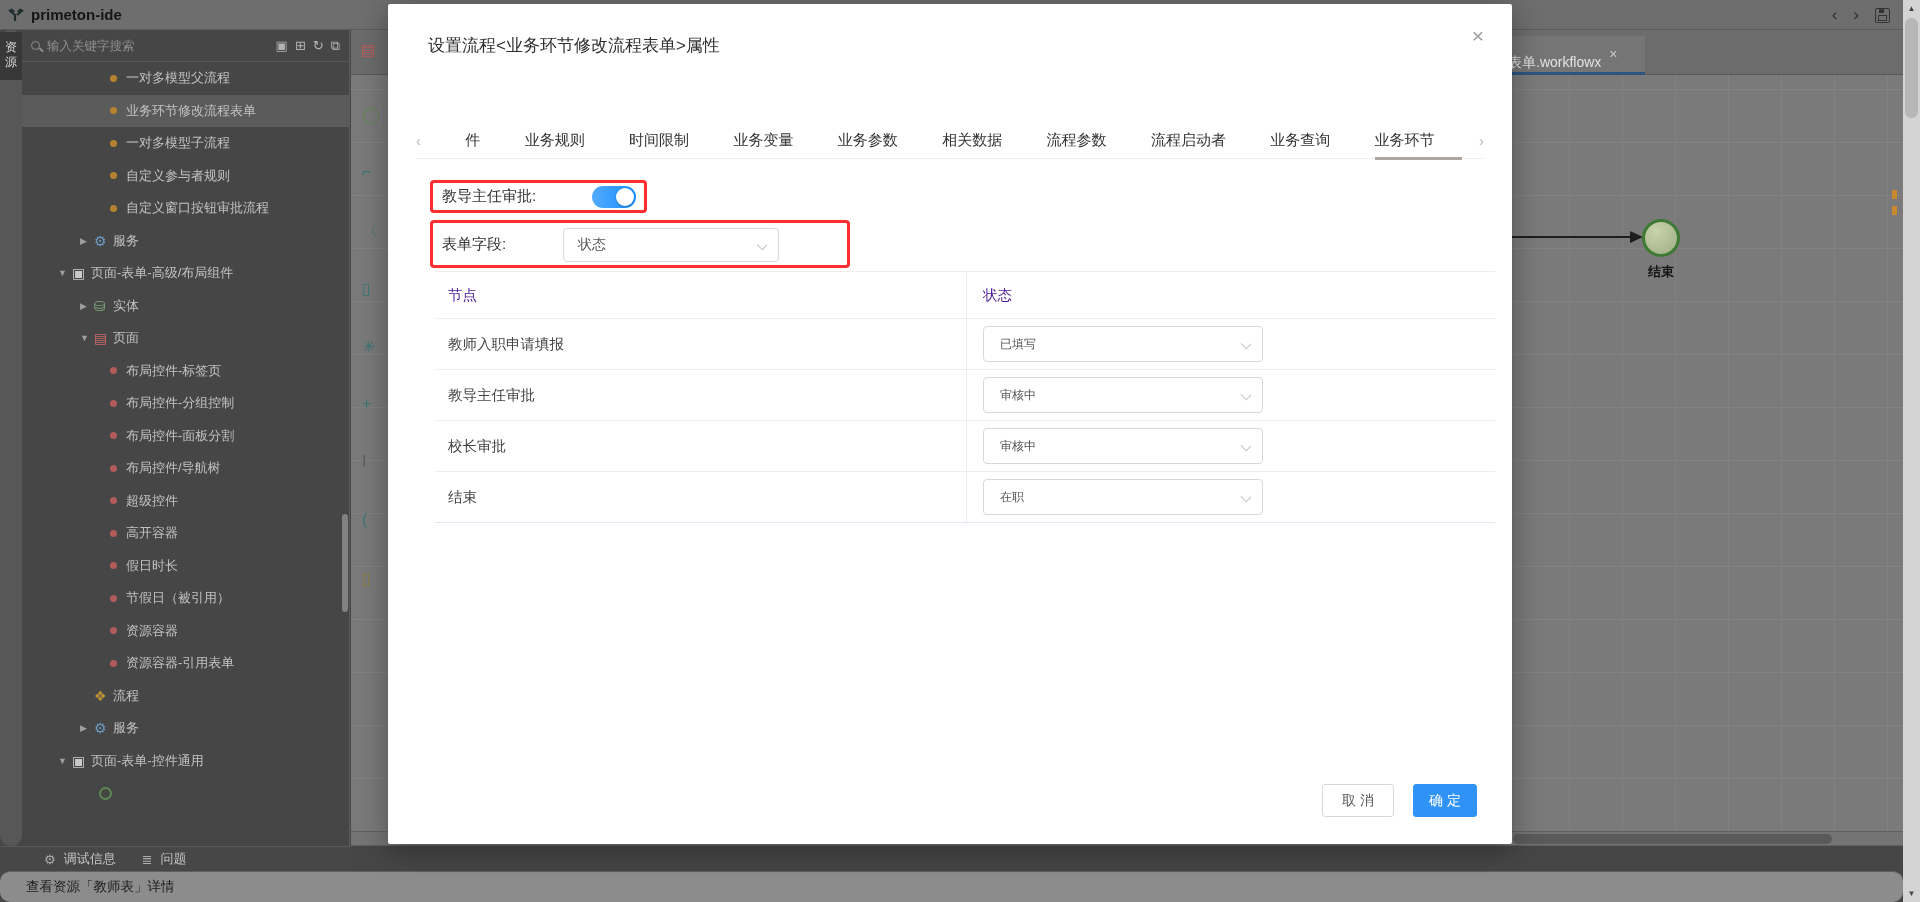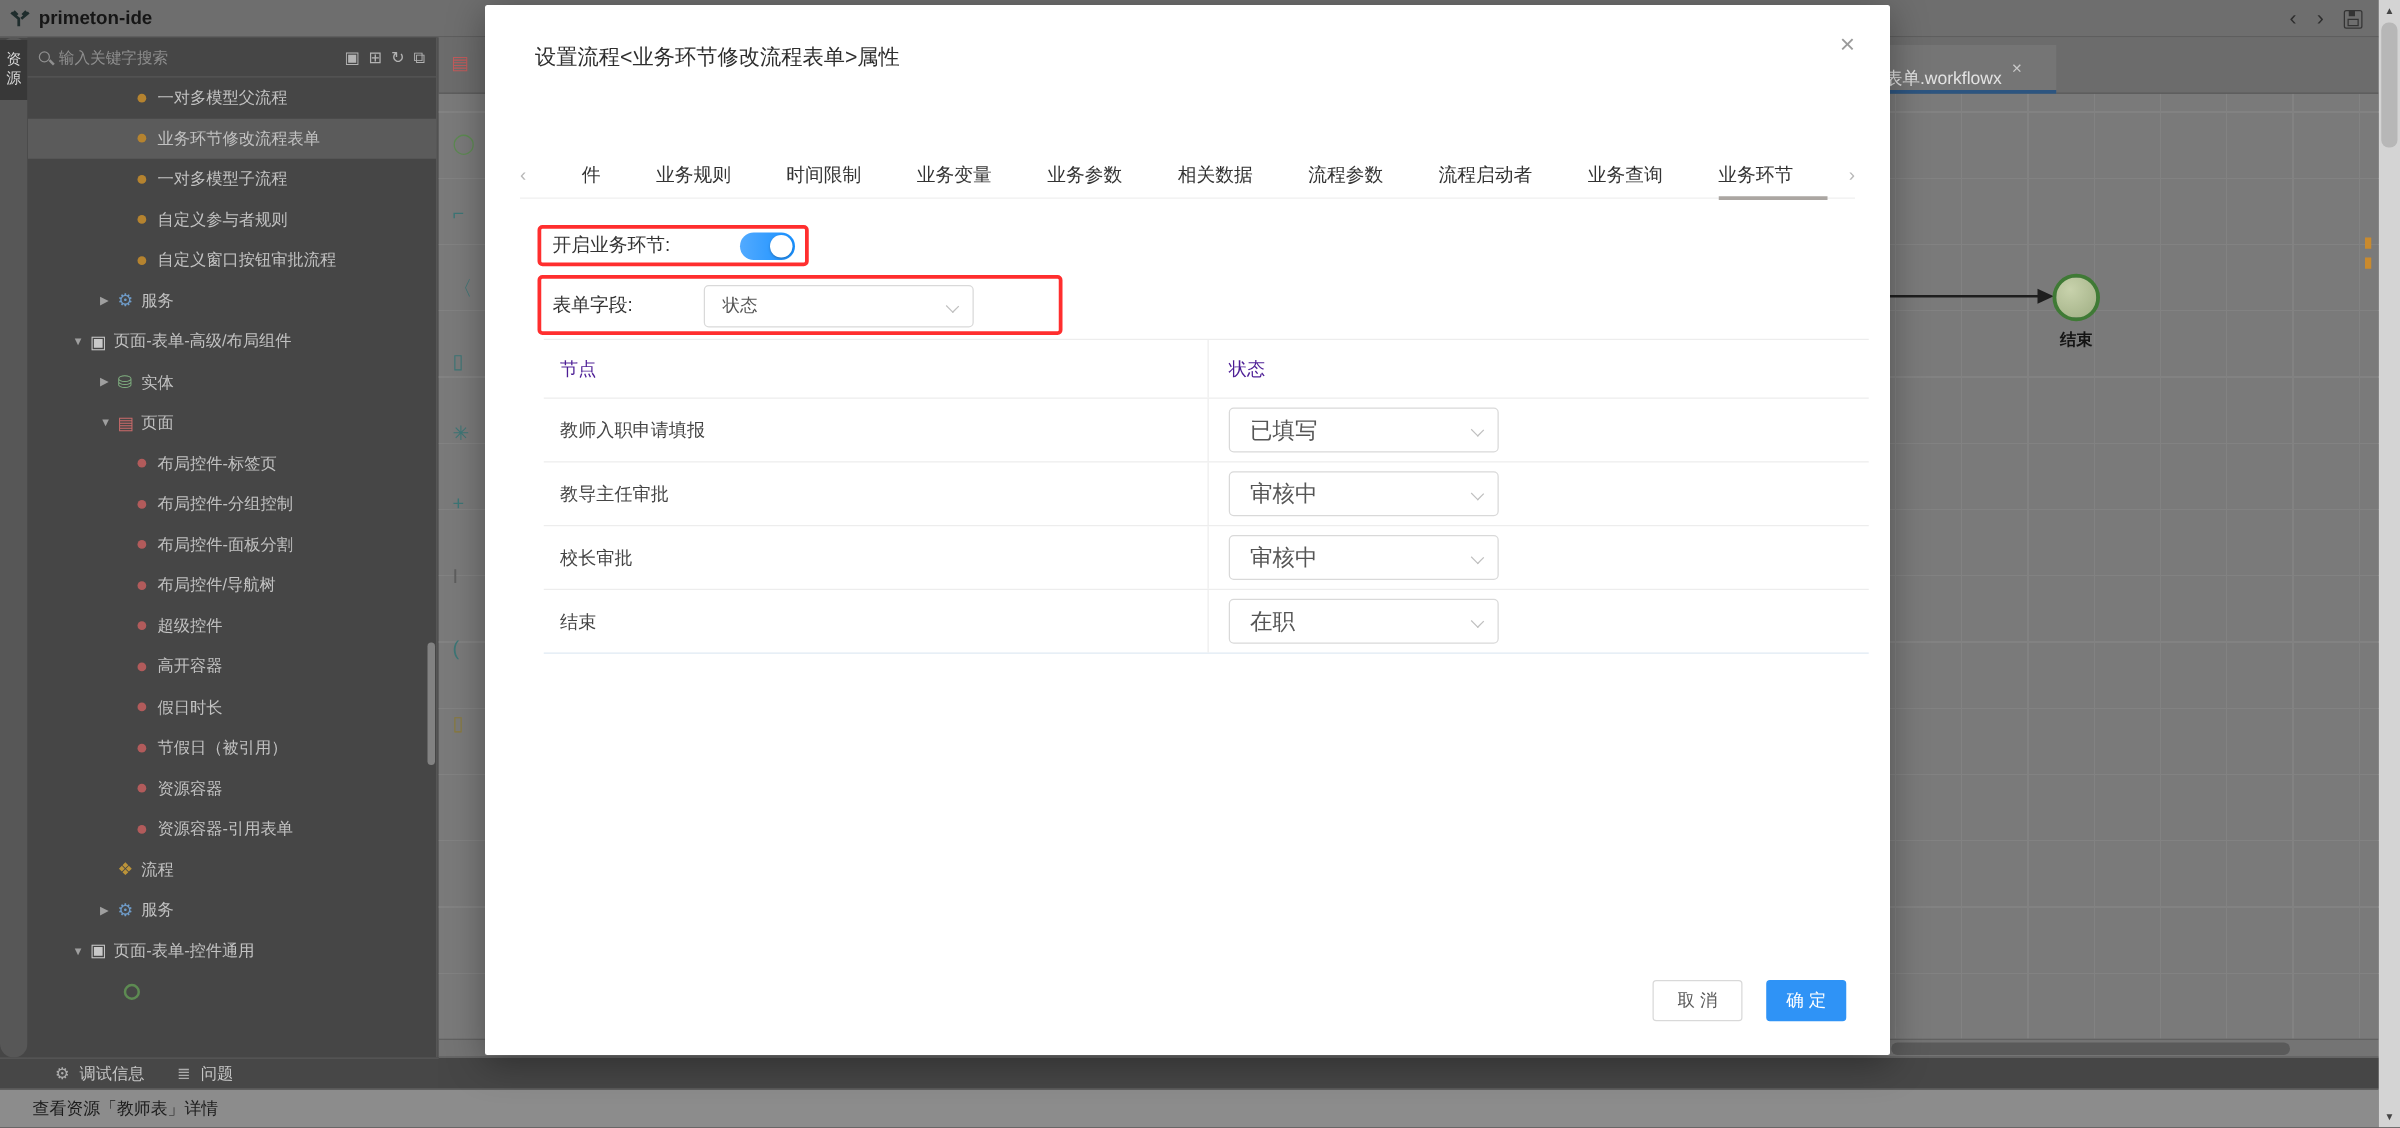--- a/index.html
+++ b/index.html
@@ -86,21 +86,21 @@
   .hscroll { position:absolute; left:0; top:801px; width:1552px; height:15px; background:#747474;
     border-top:1px solid #616161; border-bottom:1px solid #616161; }
   .hthumb { position:absolute; left:1162px; top:2px; width:319px; height:10px; background:#5a5a5a; border-radius:5px; }
 
   
   .debugbar { position:absolute; left:0; top:846px; width:351px; height:25px; background:#474747;
     border-top:1px solid #595959; display:flex; align-items:center; gap:26px; padding-left:44px; }
   .dbitem { display:flex; align-items:center; gap:8px; font-size:13px; color:#c6c6c6; }
   .dbicon { font-size:13px; color:#adadad; }
   .statusbar { position:absolute; left:0; top:871px; width:1903px; height:31px; background:#8c8c8c;
-    border-top:1px solid #5f5f5f; display:flex; align-items:center; }
+    border-top:1px solid #5f5f5f; display:flex; align-items:center;border-radius:10px; }
   .statustext { margin-left:26px; font-size:13.5px; color:#1c1c1c; }
 
   
   .vscroll { position:absolute; right:0; top:0; width:17px; height:902px; background:#d4d4d4; z-index:90; }
   .vs-arrow { position:absolute; left:0; width:17px; text-align:center; font-size:8px; color:#454545; }
   .vs-up { top:4px; } .vs-down { bottom:4px; }
   .vthumb { position:absolute; left:2px; top:18px; width:13px; height:100px; background:#b7b7b7; border-radius:6px; }
 
   
   .modal { position:absolute; left:388px; top:4px; width:1124px; height:840px; background:#ffffff;
@@ -132,22 +132,22 @@
   .chev { position:absolute; right:12px; top:12px; width:8px; height:8px;
     border-right:1.6px solid #bfbfbf; border-bottom:1.6px solid #bfbfbf; transform:rotate(45deg) scale(1,0.9); }
 
   .m-table { position:absolute; left:47px; top:267px; width:1060px; }
   .t-head { display:flex; height:48px; border-top:1px solid #ededed; border-bottom:1px solid #ededed;
     font-size:14.5px; color:#4c1d95; }
   .t-row { display:flex; height:51px; border-bottom:1px solid #ededed; font-size:14.5px; color:#454545; position:relative; }
   .t-row.last { border-bottom:1px solid #dfeaf4; }
   .c1 { width:531px; display:flex; align-items:center; padding-left:13px; }
   .c2 { width:529px; display:flex; align-items:center; padding-left:16px; border-left:1px solid #ededed; position:relative; }
-  .rowsel { position:relative; width:216px; height:36px; border:1px solid #d9d9d9; border-radius:4px;
-    display:flex; align-items:center; padding-left:16px; font-size:18px; color:#555; cursor:pointer; }
+  .rowsel { position:relative; width:280px; height:36px; border:1px solid #d9d9d9; border-radius:4px;
+    display:flex; align-items:center; padding-left:16px; font-size:12px; color:#555; cursor:pointer; }
   .rowsel .chev { top:13px; }
 
   .btn { position:absolute; top:780px; height:33px; border-radius:3px; font-size:14px;
     display:flex; align-items:center; justify-content:center; cursor:pointer; }
   .btn-cancel { right:118px; width:72px; background:#fff; border:1px solid #d9d9d9; color:#595959; }
   .btn-ok { right:35px; width:64px; background:#2f93f6; border:1px solid #2f93f6; color:#fff; }
 </style>
 </head>
 <body>
 
@@ -351,21 +351,21 @@
       <span class="m-tab">业务参数</span>
       <span class="m-tab">相关数据</span>
       <span class="m-tab">流程参数</span>
       <span class="m-tab">流程启动者</span>
       <span class="m-tab">业务查询</span>
       <span class="m-tab">业务环节</span>
       <span class="m-tab-arrow">›</span>
       <span class="inkbar"></span>
     </div>
 
-    <span class="fieldlabel fl1">开启业务环节:</span>
+    <span class="fieldlabel fl1">教导主任审批:</span>
     <div class="switch"></div>
     <div class="redbox rb1"></div>
 
     <span class="fieldlabel fl2">表单字段:</span>
     <div class="select sel-field">
       <span>状态</span>
       <span class="chev"></span>
     </div>
     <div class="redbox rb2"></div>
 

